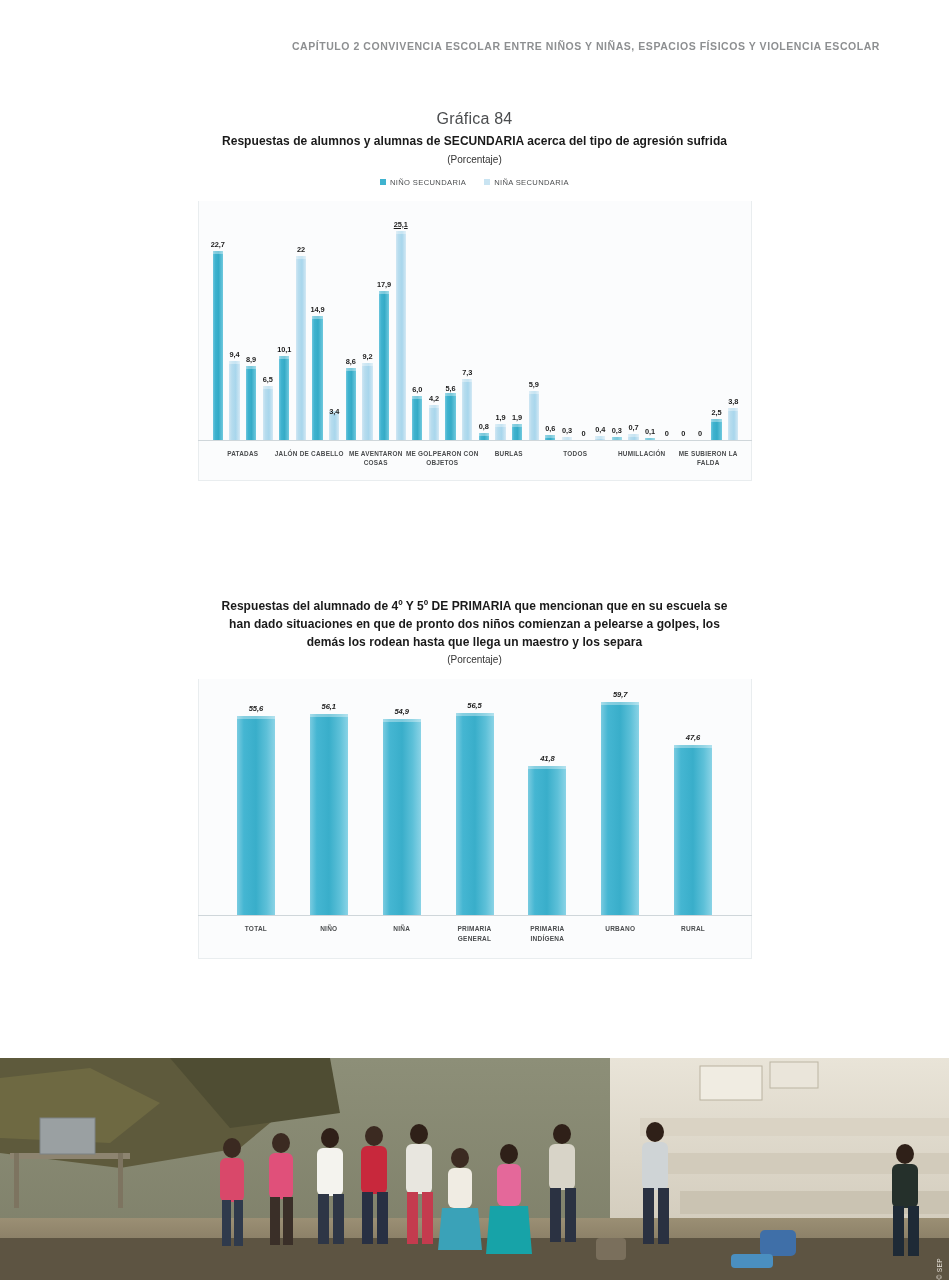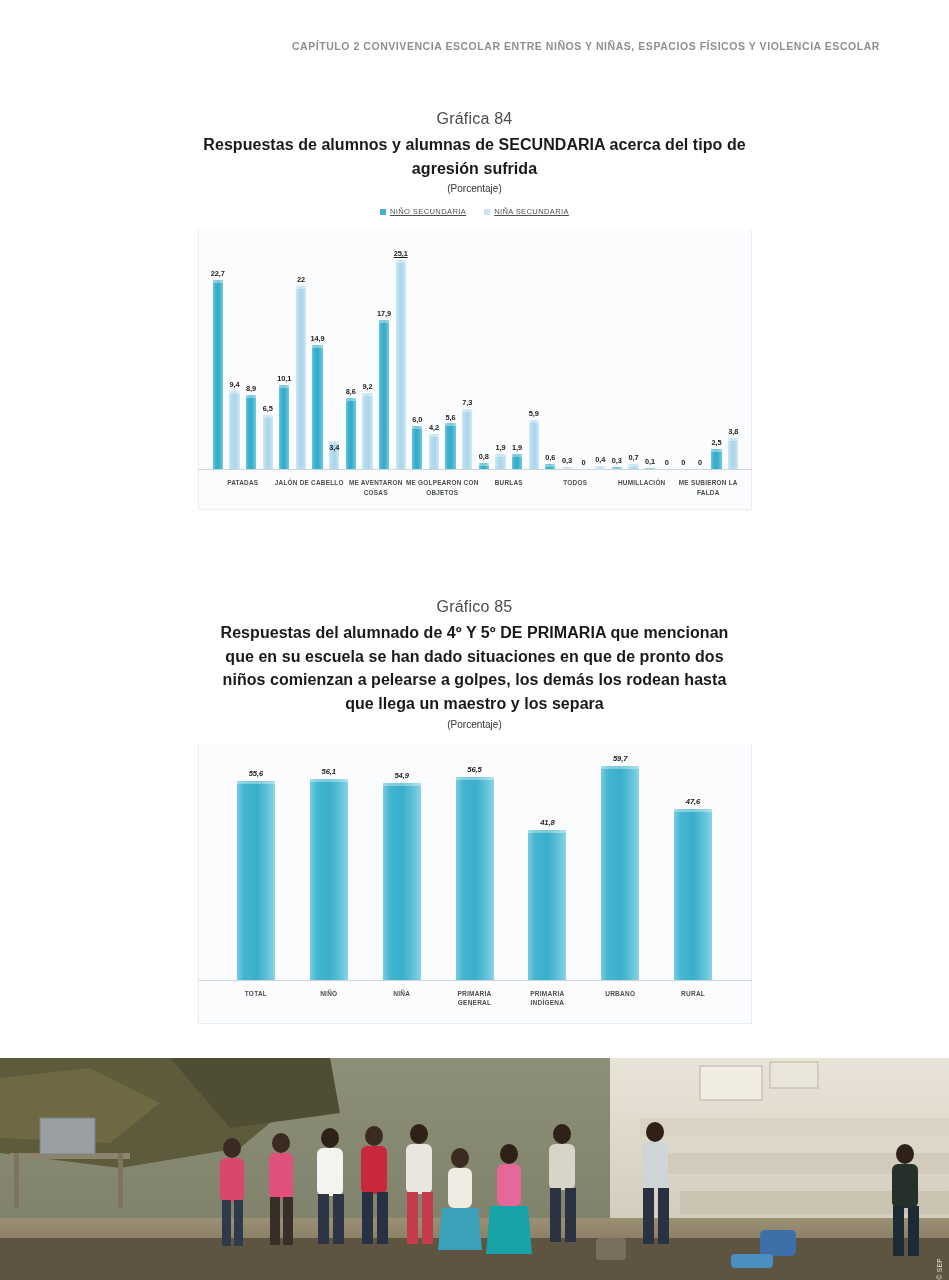--- a/index.html
+++ b/index.html
@@ -21,34 +21,34 @@
   }
 
   
   .chart-block{position:absolute;left:0;width:949px;}
   .chart-title-wrap{text-align:center;}
   .fig-num{
     font-size:16px;color:#4b4d4f;font-weight:400;margin-bottom:5px;
     letter-spacing:.2px;
   }
   .fig-title{
-    font-size:16px;color:#1a1a1a;font-weight:700;line-height:1.48;
+    font-size:12px;color:#1a1a1a;font-weight:700;line-height:1.48;
     margin:0 auto;letter-spacing:.05px;
   }
   .fig-sub{
     font-size:10px;color:#333;font-weight:400;margin-top:3px;
   }
 
   
   .legend{
     display:flex;justify-content:center;gap:18px;margin-top:13px;
   }
   .legend-item{display:flex;align-items:center;gap:4px;}
   .legend-swatch{width:6px;height:6px;display:inline-block;}
-  .legend-label{font-size:7.6px;color:#4c4e50;letter-spacing:.35px;text-decoration:underline;}
+  .legend-label{font-size:7.6px;color:#4c4e50;letter-spacing:.35px;}
 
   
   .plot-frame{
     position:relative;
     margin:0 auto;
     box-sizing:border-box;
   }
   .plot-frame .plot-bg{
     position:absolute;inset:0;
     background:#fbfcfd;
@@ -164,21 +164,21 @@
             <div class="bar-top-cap"></div>
           </div>
           <div class="bar-value" style="left: 89.4375px; width: 28px; bottom: 185.333px;">22</div>
           <div class="bar c0" style="left: 114.909px; width: 10.3075px; height: 124.167px;">
             <div class="bar-top-cap"></div>
           </div>
           <div class="bar-value" style="left: 106.062px; width: 28px; bottom: 126.167px;">14,9</div>
           <div class="bar c1" style="left: 131.534px; width: 10.3075px; height: 28.3333px;">
             <div class="bar-top-cap"></div>
           </div>
-          <div class="bar-value" style="left: 122.688px; width: 28px; bottom: 17px;">3,4</div>
+          <div class="bar-value" style="left: 122.688px; width: 28px; bottom: 24px;">3,4</div>
           <div class="bar c0" style="left: 148.159px; width: 10.3075px; height: 71.6667px;">
             <div class="bar-top-cap"></div>
           </div>
           <div class="bar-value" style="left: 139.312px; width: 28px; bottom: 73.6667px;">8,6</div>
           <div class="bar c1" style="left: 164.784px; width: 10.3075px; height: 76.6667px;">
             <div class="bar-top-cap"></div>
           </div>
           <div class="bar-value" style="left: 155.938px; width: 28px; bottom: 78.6667px;">9,2</div>
           <div class="bar c0" style="left: 181.409px; width: 10.3075px; height: 149.167px;">
             <div class="bar-top-cap"></div>
@@ -266,21 +266,20 @@
           <div class="cat-label" style="left: 273.25px; width: 76px;">BURLAS</div>
           <div class="cat-label" style="left: 339.75px; width: 76px;">TODOS</div>
           <div class="cat-label" style="left: 406.25px; width: 76px;">HUMILLACIÓN</div>
           <div class="cat-label" style="left: 472.75px; width: 76px;">ME SUBIERON LA FALDA</div>
         </div>
     </div>
   </div>
 
   <div class="chart-block c2" style="top:598px;">
     <div class="chart-title-wrap">
-      <div class="fig-num">Gráfico 85</div>
       <div class="fig-title" style="max-width:530px;">Respuestas del alumnado de 4º Y 5º DE PRIMARIA que mencionan que en su escuela se han dado situaciones en que de pronto dos niños comienzan a pelearse a golpes, los demás los rodean hasta que llega un maestro y los separa</div>
       <div class="fig-sub">(Porcentaje)</div>
     </div>
 
     <div class="plot-frame" id="plot85" style="width:554px;height:280px;margin-top:14px;">
       <div class="plot-bg"></div>
       <div class="plot-area" id="bars85" style="top:14px;height:222px;">
           <div class="bar" style="left: 39.4286px; width: 38px; height: 199.084px;">
             <div class="bar-top-cap"></div>
           </div>

